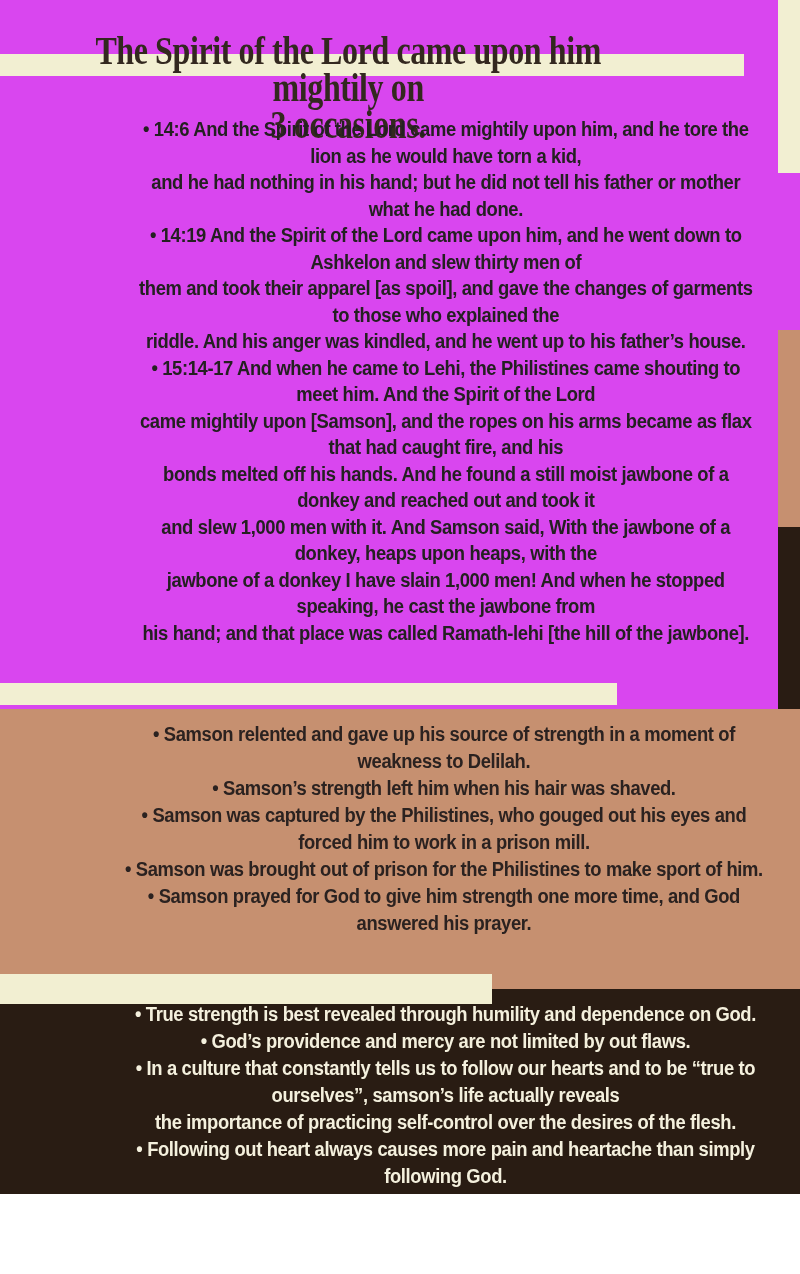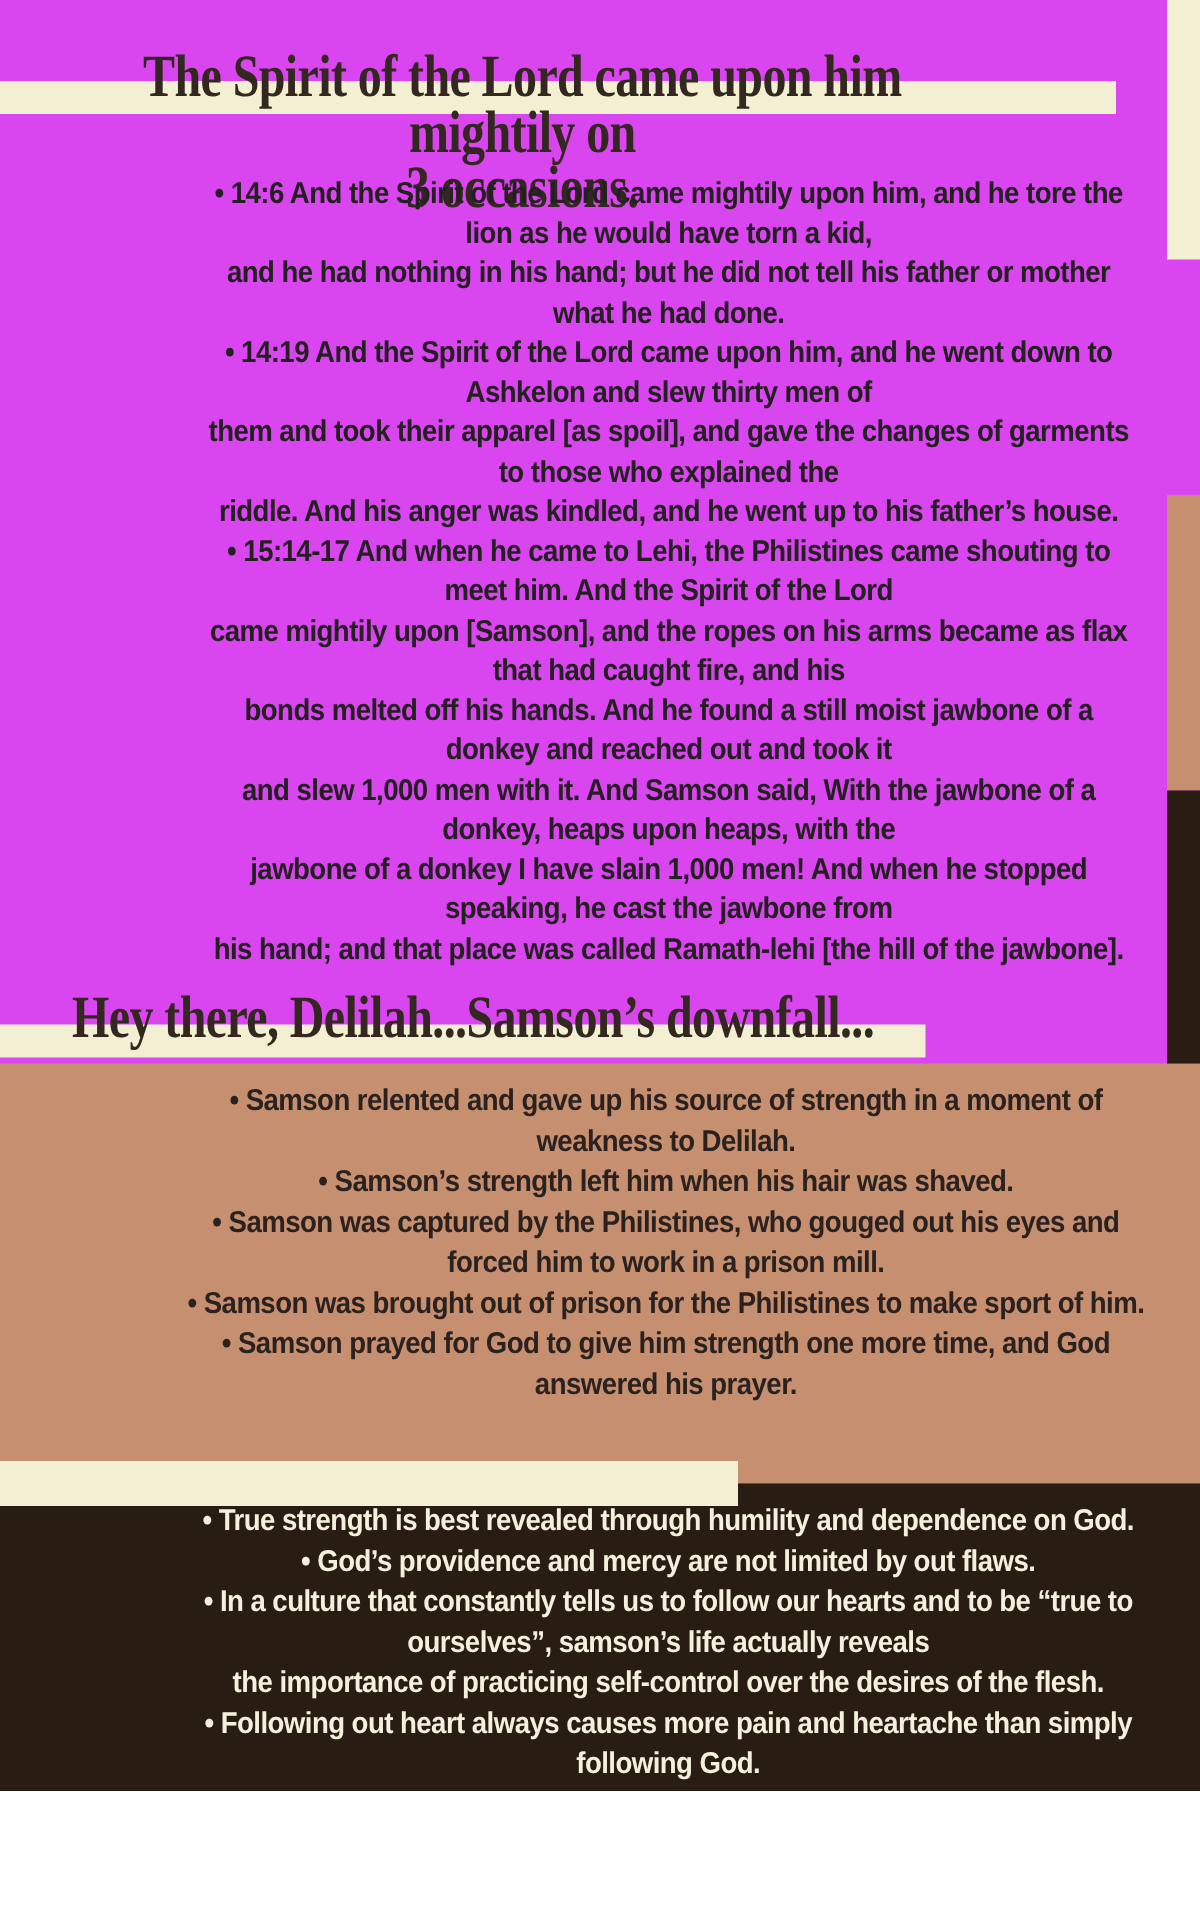--- a/index.html
+++ b/index.html
@@ -80,23 +80,20 @@
 that had caught fire, and his
 bonds melted off his hands. And he found a still moist jawbone of a
 donkey and reached out and took it
 and slew 1,000 men with it. And Samson said, With the jawbone of a
 donkey, heaps upon heaps, with the
 jawbone of a donkey I have slain 1,000 men! And when he stopped
 speaking, he cast the jawbone from
 his hand; and that place was called Ramath-lehi [the hill of the jawbone].</span>
   </div>
 
-  <div class="heading" id="heading-2">
-    <span class="condense">Hey there, Delilah...Samson’s downfall...</span>
-  </div>
   <div class="body-lines" id="body-2">
     <span class="body-inner">• Samson relented and gave up his source of strength in a moment of
 weakness to Delilah.
 • Samson’s strength left him when his hair was shaved.
 • Samson was captured by the Philistines, who gouged out his eyes and
 forced him to work in a prison mill.
 • Samson was brought out of prison for the Philistines to make sport of him.
 • Samson prayed for God to give him strength one more time, and God
 answered his prayer.</span>
   </div>

